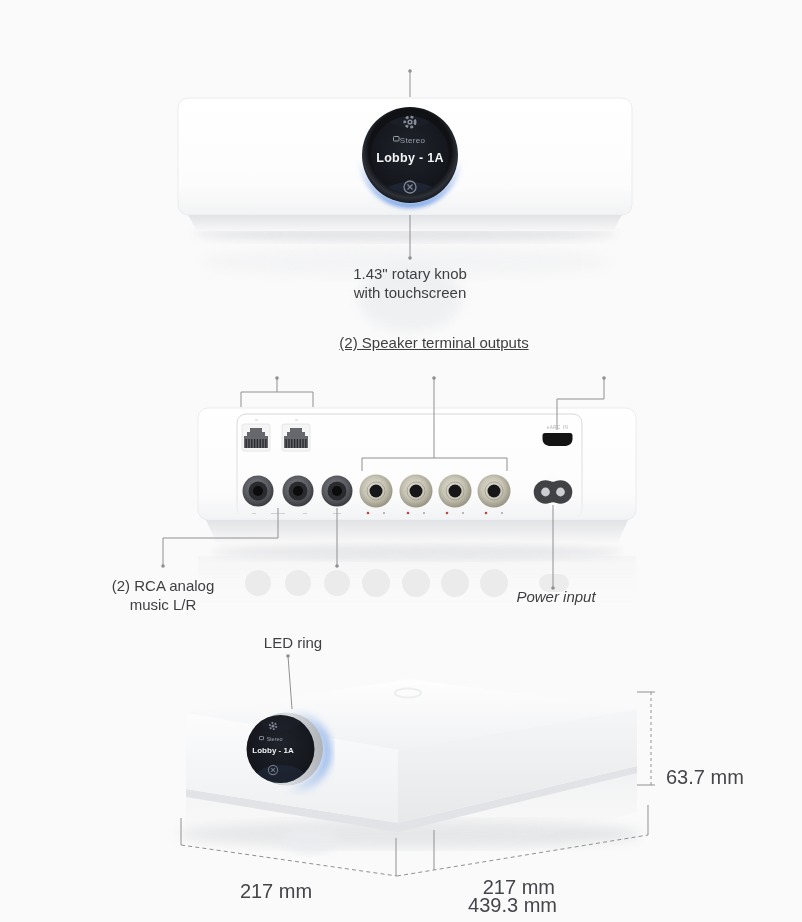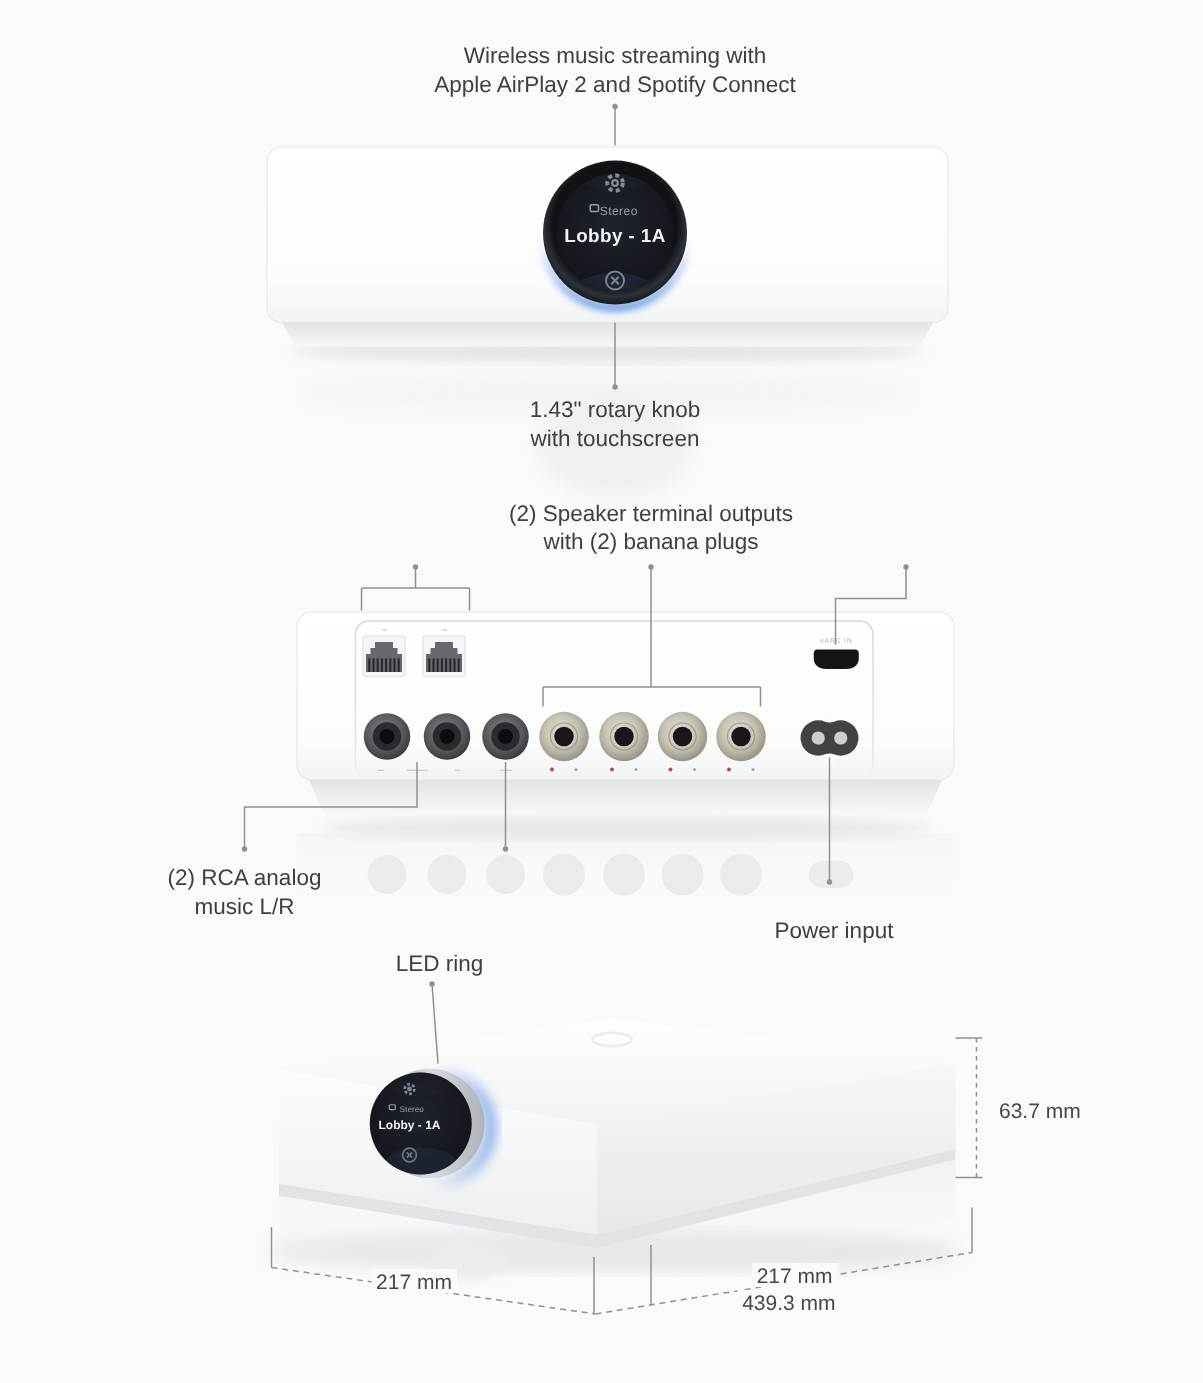--- a/index.html
+++ b/index.html
@@ -6,22 +6,22 @@
   .canvas {
     position:relative; width:802px; height:922px; background:#fafafa;
     font-family:"Liberation Sans", sans-serif; overflow:hidden;
   }
   .canvas svg { position:absolute; left:0; top:0; }
   .callout-label {
     position:absolute; transform:translateX(-50%); text-align:center;
     font-size:15px; line-height:18.5px; color:#3e3f42; white-space:nowrap;
   }
   .dim-label {
-    position:absolute; font-size:14px; color:#45464a; white-space:nowrap;
-    background:#fafafa; padding:0 3px;
+    position:absolute; font-size:20px; color:#45464a; white-space:nowrap;
+    background:#fafafa; padding:0 3px;margin-top:34px;
   }
   .dim-label.right { transform:translateX(-100%); text-align:right; }
   .knob-text { font-family:"Liberation Sans", sans-serif; }
 </style>
 </head>
 <body>
 
 <div class="canvas">
 
 <svg width="802" height="922" viewBox="0 0 802 922">
@@ -323,44 +323,39 @@
     <path d="M651,692 V785" stroke-dasharray="3 3"></path>
     <path d="M181,818 V845"></path>
     <path d="M181,845 L397,876" stroke-dasharray="4 3.2"></path>
     <path d="M396,838 V876"></path>
     <path d="M434,830 V870"></path>
     <path d="M397,876 L648,835" stroke-dasharray="4 3.2"></path>
     <path d="M648,805 V835"></path>
   </g>
 </svg>
 
-<div class="callout-label" style="left:410px; top:29px;">
-  <div>Wireless music streaming with</div>
-  <div>Apple AirPlay 2 and Spotify Connect</div>
-</div>
 
 <div class="callout-label" style="left:410px; top:265px;">
   <div>1.43" rotary knob</div>
   <div>with touchscreen</div>
 </div>
 
 
-<div class="callout-label" style="left:434px; top:334px;">
+<div class="callout-label" style="left:434px; top:334px;text-decoration:underline;">
   <div>(2) Speaker terminal outputs</div>
-  <div>with (2) banana plugs</div>
 </div>
 
 
 <div class="callout-label" style="left:163px; top:577px;text-align:center;">
   <div>(2) RCA analog</div>
   <div>music L/R</div>
 </div>
 
 
-<div class="callout-label" style="left:556px; top:612px;">Power input</div>
+<div class="callout-label" style="left:556px; top:588px;font-style:italic;">Power input</div>
 
 <div class="callout-label" style="left:293px; top:634px;">LED ring</div>
 
 <div class="dim-label" style="left:663px; top:732px;">63.7 mm</div>
 
 <div class="dim-label" style="left:276px; top:846px; transform:translateX(-50%);">217 mm</div>
 
 <div class="dim-label right" style="left:558px; top:842px;">217 mm</div>
 
 <div class="dim-label right" style="left:560px; top:860px;">439.3 mm</div>

